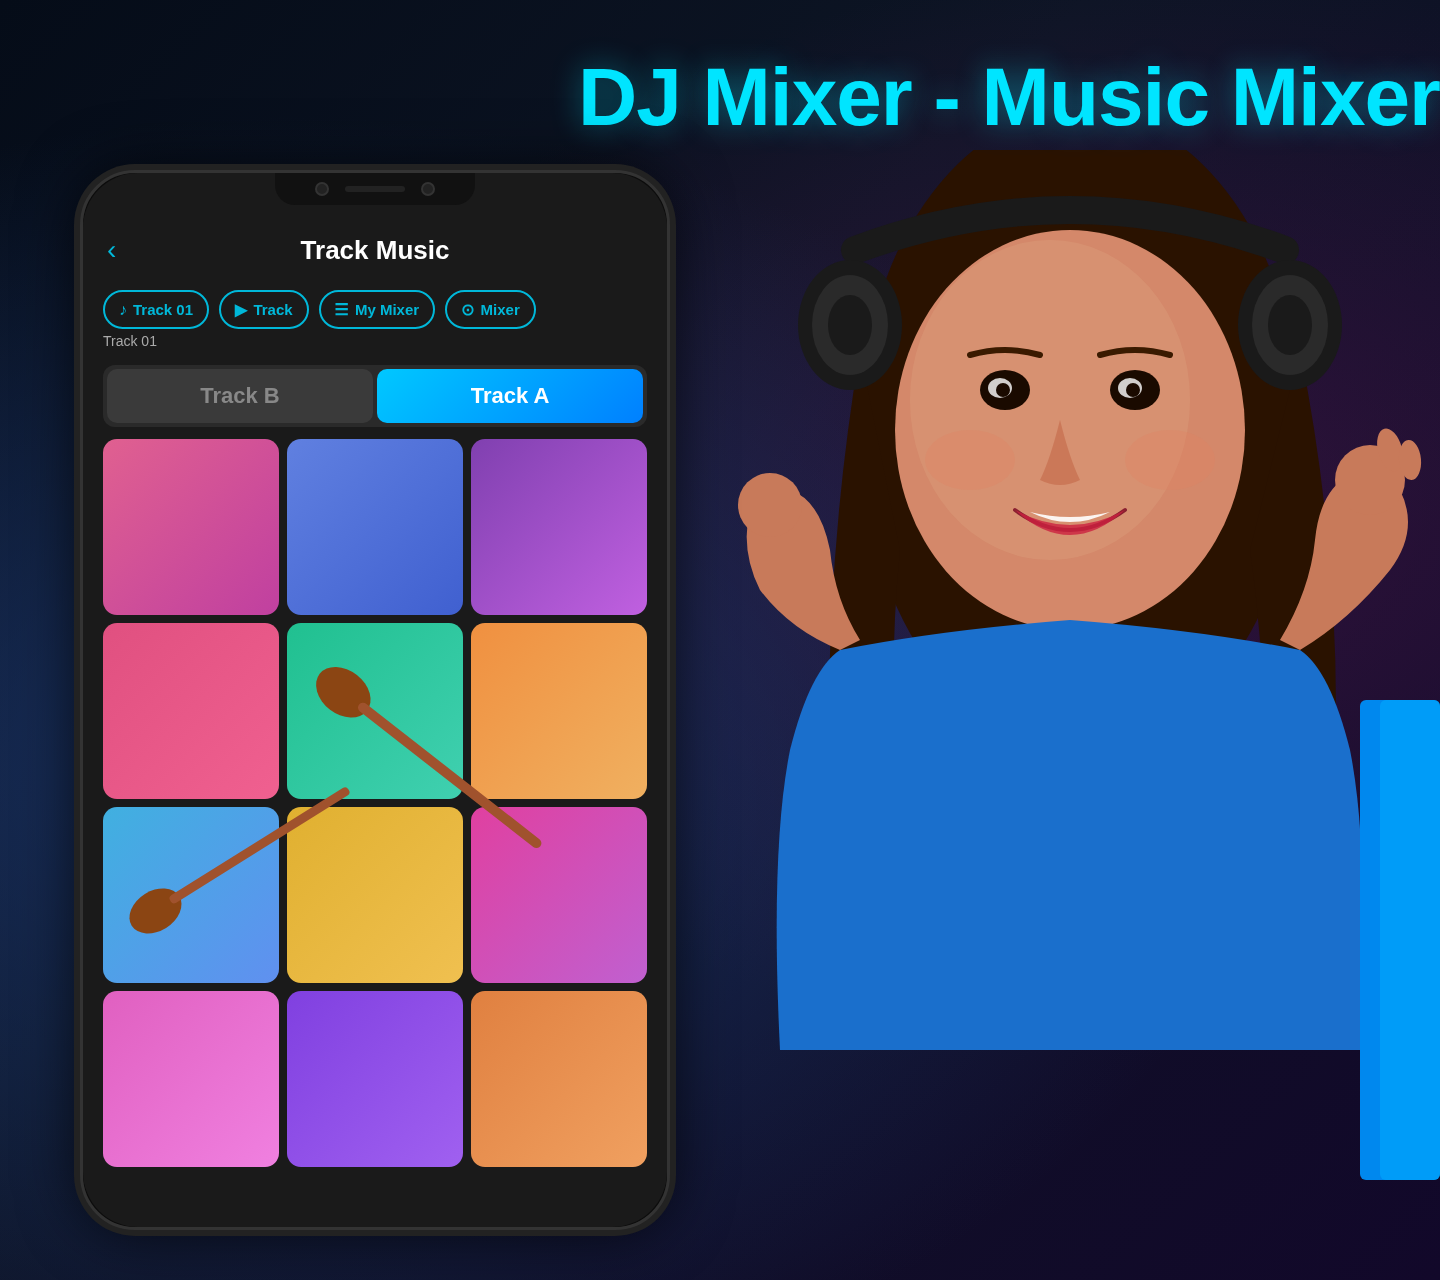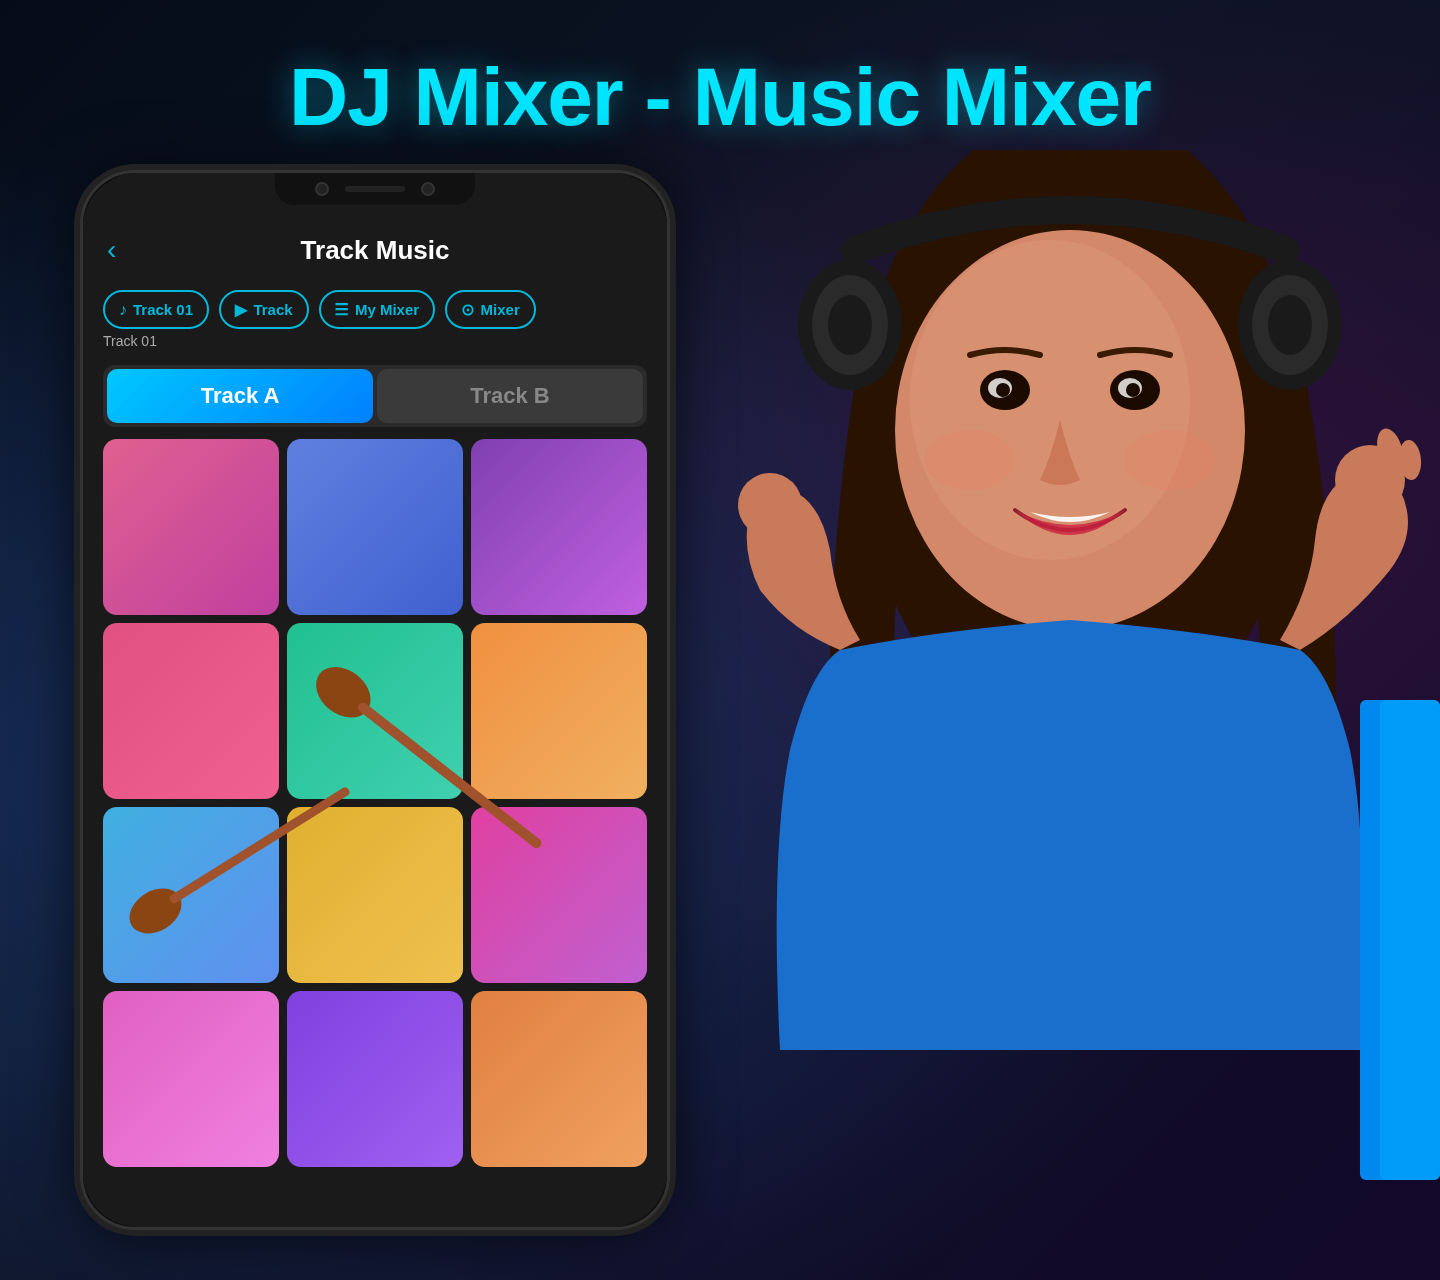--- a/index.html
+++ b/index.html
@@ -22,21 +22,21 @@
                   linear-gradient(135deg, #050c18 0%, #0d1525 40%, #12082a 100%);
       z-index: 0;
     }
 
     
     .main-title {
       position: absolute;
       top: 50px;
       left: 0;
       right: 0;
-      text-align: center;
+      text-align: right;
       font-size: 82px;
       font-weight: 900;
       color: #00e5ff;
       letter-spacing: -1px;
       z-index: 10;
       text-shadow: 0 0 30px rgba(0,229,255,0.4);
     }
 
     
     .phone-wrapper {
@@ -285,22 +285,22 @@
         </button>
         <button class="toolbar-btn">
           <span class="toolbar-icon">⊙</span>
           <span>Mixer</span>
         </button>
       </div>
 
       <div class="track-label">Track 01</div>
 
       <div class="track-toggle">
+        <div class="track-tab inactive">Track B</div>
         <div class="track-tab active">Track A</div>
-        <div class="track-tab inactive">Track B</div>
       </div>
 
       <div class="pads-grid">
         <div class="pad pad-1"></div>
         <div class="pad pad-2"></div>
         <div class="pad pad-3"></div>
         <div class="pad pad-4"></div>
         <div class="pad pad-5"></div>
         <div class="pad pad-6"></div>
         <div class="pad pad-7"></div>

